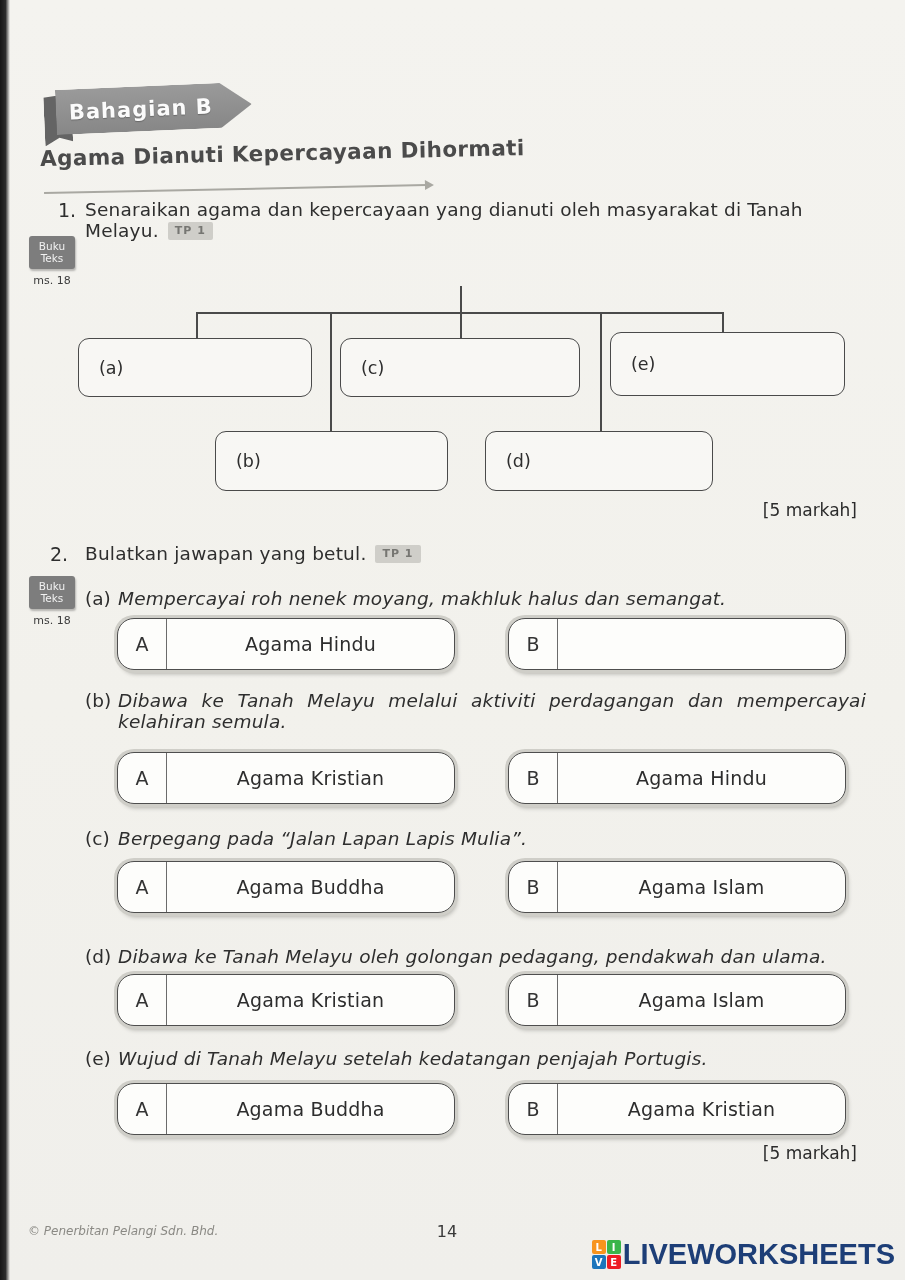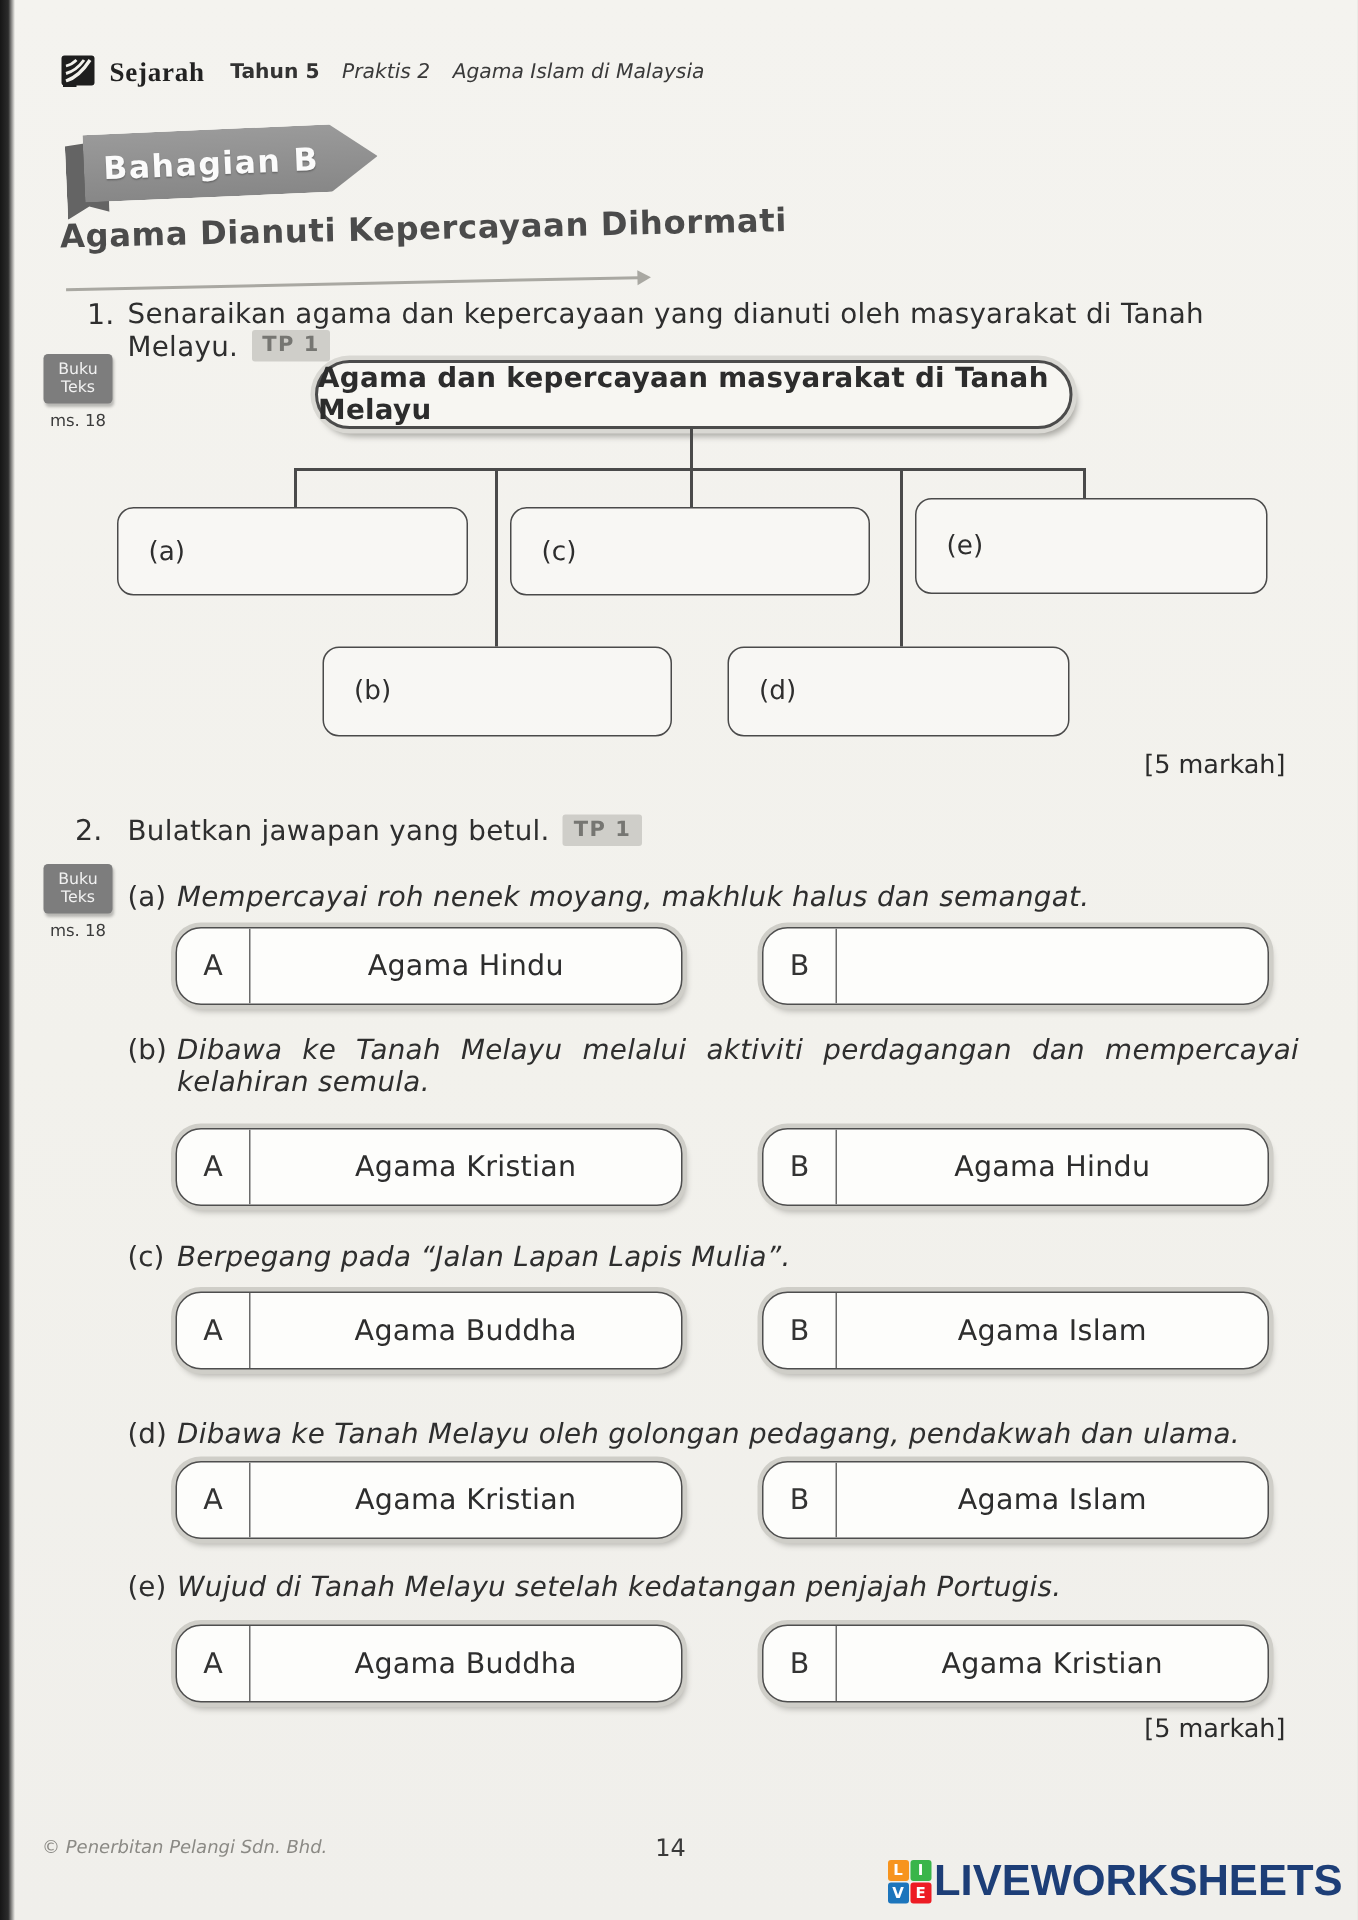--- a/index.html
+++ b/index.html
@@ -47,21 +47,21 @@
   .title-arrow .head {
     position:absolute; right:0; top:0; width:0; height:0;
     border-left:9px solid #a9a8a2; border-top:5px solid transparent; border-bottom:5px solid transparent;
   }
   
   .q-line { position:absolute; display:flex; align-items:flex-start; }
   .q-num { font-size:19px; color:#2e2e2e; width:27px; flex:0 0 auto; }
   .q-text { font-size:18.5px; color:#2e2e2e; letter-spacing:.2px; }
   .tp-badge {
     display:inline-block; margin-left:9px; padding:2px 7px 3px; background:#cfcec9; color:#75757а;
-    color:#767672; font-size:14px; font-weight:bold; border-radius:2px; vertical-align:3px; letter-spacing:1px;
+    color:#767672; font-size:11px; font-weight:bold; border-radius:2px; vertical-align:3px; letter-spacing:1px;
   }
   
   .ref { position:absolute; width:52px; text-align:center; }
   .buku-badge {
     width:46px; margin:0 auto; background:#7d7d7d; border-radius:3px; padding:4px 0 5px;
     color:#f2f2f2; font-size:10.5px; line-height:12px; box-shadow:1px 2px 2px rgba(0,0,0,.25);
   }
   .ms-label { margin-top:5px; font-size:11px; color:#3c3c3c; }
   
   .diagram { position:absolute; left:0; top:238px; width:905px; height:290px; }
@@ -101,33 +101,20 @@
   .lw-tiles { display:grid; grid-template-columns:14px 14px; grid-auto-rows:14px; gap:1px; }
   .lw-tile { color:#fff; font-size:10px; font-weight:bold; display:flex; align-items:center; justify-content:center; border-radius:2px; }
   .lw-word { font-size:29px; font-weight:800; color:#1d3e77; letter-spacing:0; font-family:"Liberation Sans", sans-serif; }
 </style>
 </head>
 <body>
 
 <div class="page">
   <div class="scan-edge"></div>
 
-  <div class="header">
-    <svg class="logo-icon" viewBox="0 0 24 24">
-      <rect x="1" y="1" width="22" height="20" rx="2" fill="#1e1e1e"></rect>
-      <path d="M4 18 Q13 15 20 4" stroke="#f2f1ec" stroke-width="2.2" fill="none"></path>
-      <path d="M4 13 Q11 11 16 4" stroke="#f2f1ec" stroke-width="2" fill="none"></path>
-      <path d="M4 8 Q8 7 11 4" stroke="#f2f1ec" stroke-width="1.8" fill="none"></path>
-      <rect x="2" y="19" width="9" height="3" fill="#1e1e1e"></rect>
-    </svg>
-    <span class="subject">Sejarah</span>
-    <span class="grade">Tahun 5</span>
-    <span class="practice">Praktis 2</span>
-    <span class="topic">Agama Islam di Malaysia</span>
-  </div>
 
   <div class="banner">
     <div class="banner-fold"></div>
     <div class="banner-body">
       <span class="banner-text">Bahagian B</span>
     </div>
   </div>
 
   <div class="page-title">Agama Dianuti Kepercayaan Dihormati</div>
   <div class="title-arrow">
@@ -142,21 +129,20 @@
 
   <div class="ref" style="left:26px; top:236px;">
     <div class="buku-badge">
       <div>Buku</div>
       <div>Teks</div>
     </div>
     <div class="ms-label">ms. 18</div>
   </div>
 
   <div class="diagram">
-    <div class="root-box">Agama dan kepercayaan masyarakat di Tanah Melayu</div>
 
     <div class="dline" style="left:460px; top:48px; width:2px; height:27px;"></div>
 
     <div class="dline" style="left:196px; top:74px; width:528px; height:2px;"></div>
 
     <div class="dline" style="left:196px; top:74px; width:2px; height:26px;"></div>
     <div class="dline" style="left:330px; top:74px; width:2px; height:119px;"></div>
     <div class="dline" style="left:460px; top:74px; width:2px; height:26px;"></div>
     <div class="dline" style="left:600px; top:74px; width:2px; height:119px;"></div>
     <div class="dline" style="left:722px; top:74px; width:2px; height:20px;"></div>

